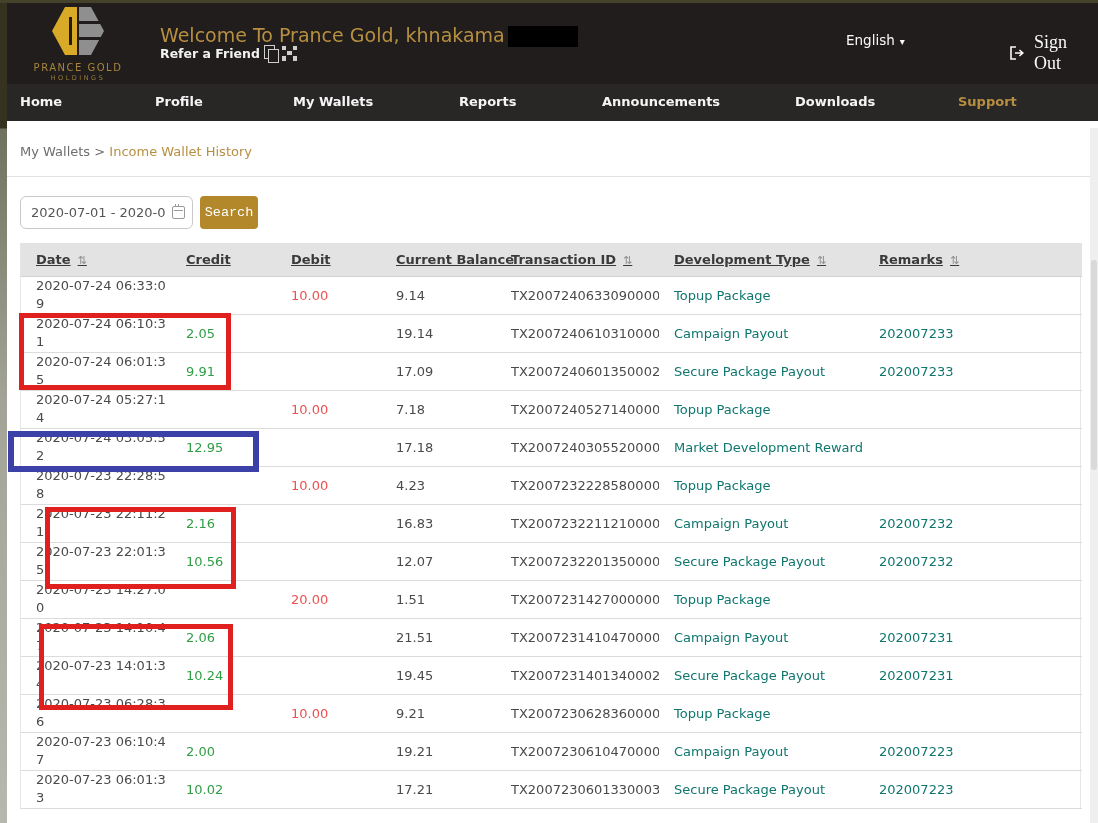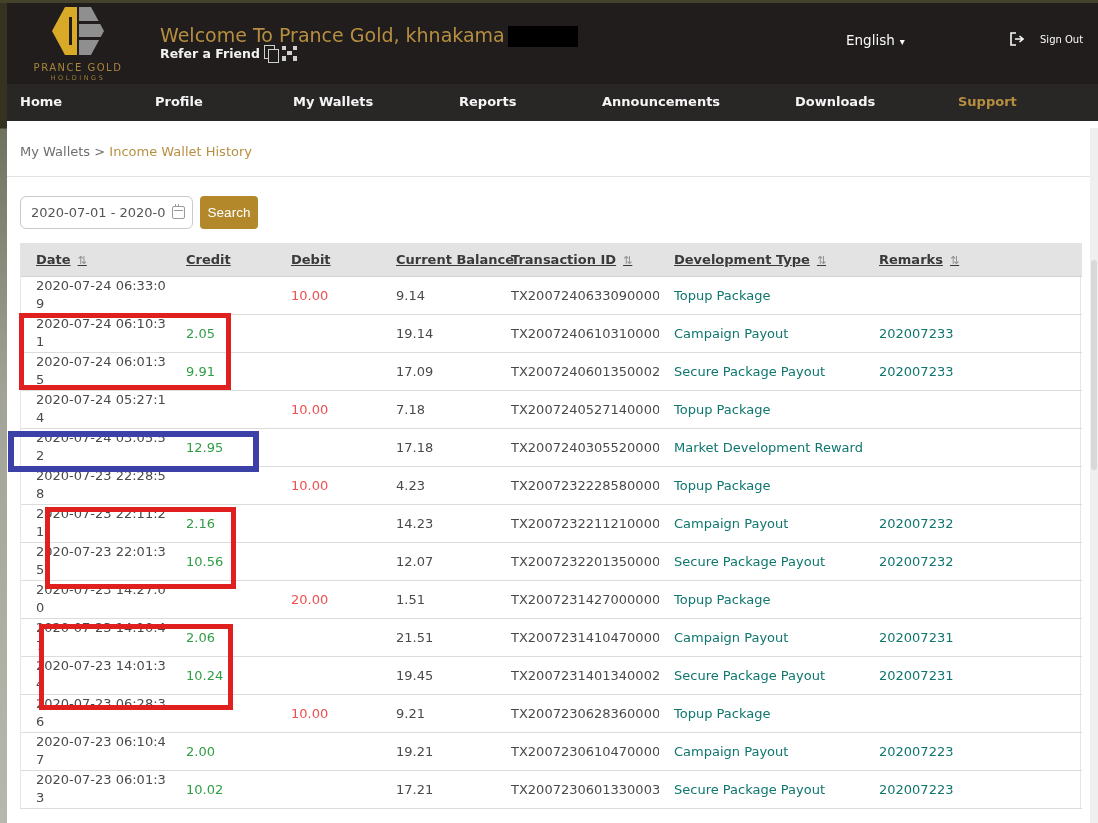--- a/index.html
+++ b/index.html
@@ -26,41 +26,41 @@
   .refer-row { position:absolute; left:160px; top:45px; display:flex; align-items:center; gap:4px; }
   .refer-label { color:#f2f2f2; font-size:12.5px; font-weight:bold; }
   .ico-copy { position:relative; width:14px; height:16px; display:inline-block; }
   .ico-copy:before { content:""; position:absolute; left:0; top:0; width:9px; height:12px; border:1.5px solid #cfcfcf; background:#201d1c; }
   .ico-copy:after { content:""; position:absolute; left:4px; top:4px; width:9px; height:12px; border:1.5px solid #cfcfcf; background:#201d1c; }
   .ico-qr { width:15px; height:15px; display:inline-grid; grid-template-columns:repeat(3,1fr); grid-template-rows:repeat(3,1fr); gap:1px; }
   .ico-qr i { background:#cfcfcf; }
   .ico-qr i.off { background:transparent; }
   .lang-select { position:absolute; left:846px; top:32px; color:#fafafa; font-size:13.5px; cursor:pointer; }
   .lang-select .caret { font-size:10px; margin-left:5px; color:#fafafa; }
-  .signout { position:absolute; left:1010px; top:32px; color:#fafafa; font-size:10px; cursor:pointer; display:flex; align-items:center; gap:16px; }
+  .signout { position:absolute; left:1010px; top:32px; color:#fafafa; font-size:18px; cursor:pointer; display:flex; align-items:center; gap:10px;font-family:Liberation Serif, serif; }
 
   
   .nav-bar { position:absolute; left:0; top:84px; width:1098px; height:37px; background:#292626; }
   .nav-item { position:absolute; top:10px; color:#f5f5f5; font-size:13px; font-weight:600; cursor:pointer; white-space:nowrap; }
   .nav-item.gold { color:#b78f41; }
 
   
   .breadcrumb { position:absolute; left:20px; top:144px; font-size:13px; color:#6e6e6e; }
   .breadcrumb .cur { color:#b78f41; }
   .divider { position:absolute; left:0; top:176px; width:1098px; border-top:1px solid #e2e2e2; }
 
   
   .date-input-wrap { position:absolute; left:20px; top:196px; width:173px; height:33px; }
   .date-input { width:100%; height:100%; border:1px solid #c9c9c9; border-radius:6px; padding:0 26px 0 10px;
     font-size:13px; color:#555; font-family:inherit; background:#fff; }
   .ico-cal { position:absolute; right:8px; top:10px; width:13px; height:13px; border:1.3px solid #9a9a9a; border-radius:2px; }
   .ico-cal:before { content:""; position:absolute; left:1px; right:1px; top:2.5px; border-top:1.3px solid #9a9a9a; }
   .ico-cal:after { content:""; position:absolute; left:2px; top:-3px; width:2px; height:3px; border-left:1.3px solid #9a9a9a; border-right:1.3px solid #9a9a9a; }
   .search-btn { position:absolute; left:200px; top:196px; width:58px; height:33px; background:#b2882b; color:#fff;
-    border:none; border-radius:4px; font-size:13.5px; font-family:Liberation Sans, sans-serif; cursor:pointer; }
+    border:none; border-radius:4px; font-size:13.5px; font-family:Liberation Mono, monospace; cursor:pointer; }
 
   
   .table-wrap { position:absolute; left:20px; top:243px; width:1061px; border-left:1px solid #e6e6e6; border-right:1px solid #e6e6e6; }
   table { width:100%; border-collapse:collapse; table-layout:fixed; }
   th { height:33px; background:#e3e3e3; text-align:left; padding:0 0 0 15px; font-size:13px; font-weight:600;
     color:#3a3a3a; border-bottom:1px solid #d2d2d2; white-space:nowrap;text-decoration:underline; }
   th .sort { color:#8f8f8f; font-size:11px; margin-left:7px; font-weight:normal; cursor:pointer; }
   td { height:38px; border-bottom:1px solid #dcdcdc; padding:0 0 0 15px; font-size:13px; color:#4a4a4a; vertical-align:middle; overflow:hidden; }
   td.c-date { word-break:break-all; line-height:18px; padding-right:2px; }
   td.c-credit { color:#2f9e44; }
@@ -220,21 +220,21 @@
           <td class="c-debit">10.00</td>
           <td class="c-current_balance">4.23</td>
           <td class="c-transaction_id">TX20072322285800001</td>
           <td class="c-transaction_type">Topup Package</td>
           <td class="c-remarks"></td>
         </tr>
         <tr>
           <td class="c-date">2020-07-23 22:11:21</td>
           <td class="c-credit">2.16</td>
           <td class="c-debit"></td>
-          <td class="c-current_balance">14.23</td>
+          <td class="c-current_balance">16.83</td>
           <td class="c-transaction_id">TX20072322112100008</td>
           <td class="c-transaction_type">Campaign Payout</td>
           <td class="c-remarks">202007232</td>
         </tr>
         <tr>
           <td class="c-date">2020-07-23 22:01:35</td>
           <td class="c-credit">10.56</td>
           <td class="c-debit"></td>
           <td class="c-current_balance">12.07</td>
           <td class="c-transaction_id">TX20072322013500005</td>

